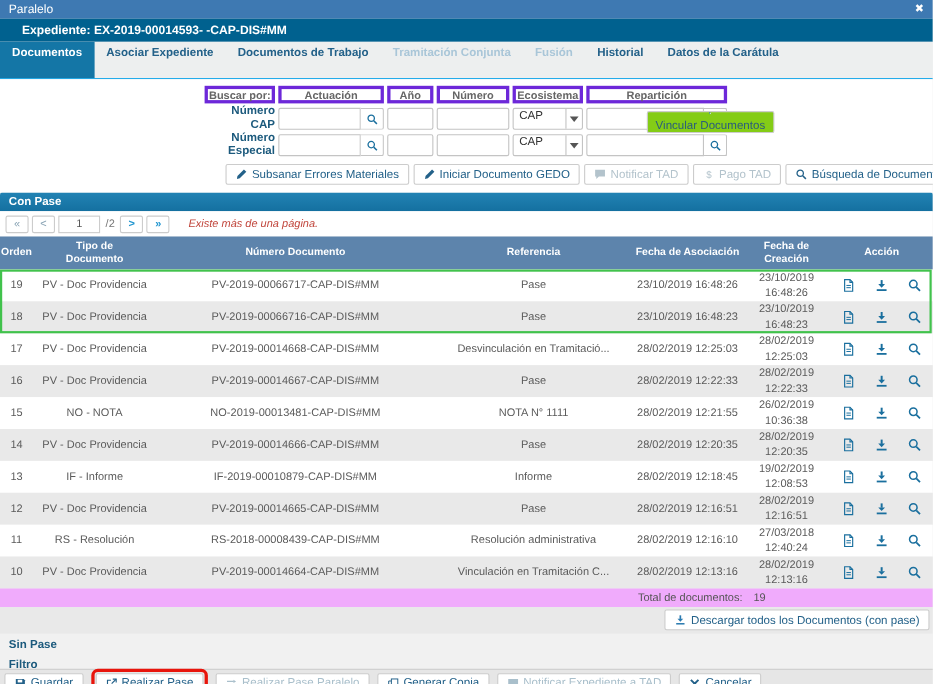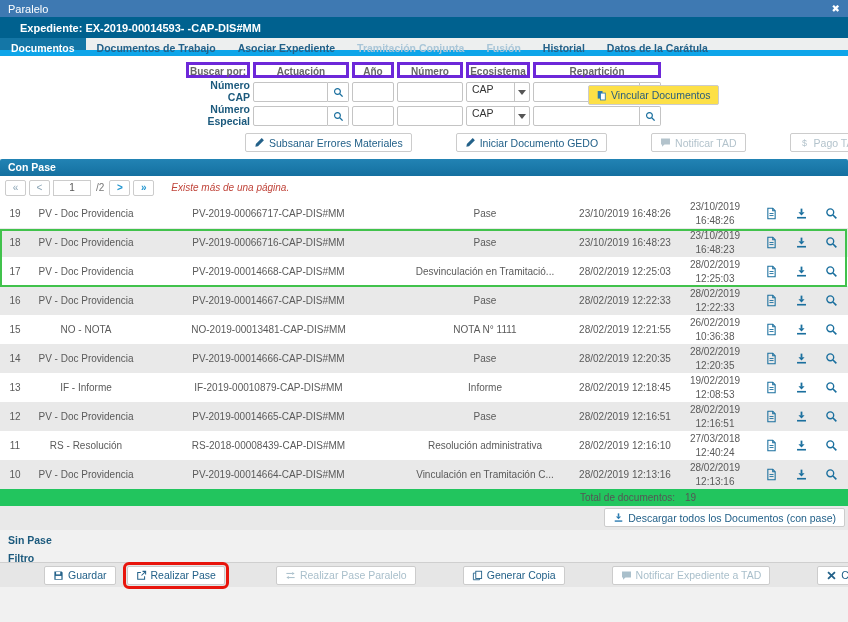--- a/index.html
+++ b/index.html
@@ -9,22 +9,22 @@
   .ic2 { width:13px; height:13px; display:block; }
 
   
   .titlebar { height:17px; background:#3e79b2; color:#fff; font-size:11px;
               display:flex; align-items:center; justify-content:space-between; padding:0 8px; }
   .closebtn { font-size:10px; cursor:pointer; line-height:1; }
   .expbar { height:21px; background:#00618f; color:#fff; font-weight:bold; font-size:11px;
             display:flex; align-items:center; padding:0 20px; }
 
   
-  .tabbar { height:18px; background:#edefef; display:flex; font-size:10.5px;
-            border-bottom:6px solid #0ea5e9; }
+  .tabbar { height:34px; background:#edefef; display:flex; font-size:10.5px;
+            border-bottom:1px solid #0ea5e9; }
   .tab { padding:0 11px; line-height:21px; color:#236189; font-weight:bold; white-space:nowrap; }
   .tab.active { background:#1476a6; color:#fff; }
   .tab.disabled { color:#a9c6d8; }
 
   
   .formarea { position:relative; height:103px; background:#fff; padding-top:6px; }
   .fheaders { display:flex; gap:3px; margin-left:186px; }
   .fh { border:3px solid #6d28d9; height:16px; line-height:14px; text-align:center;
         color:#666; font-weight:bold; font-size:10px; }
   .frow { display:flex; gap:3px; margin-left:186px; margin-top:4px; align-items:center; height:20px; }
@@ -37,27 +37,27 @@
   .qbtn { width:21px; height:20px; border:1px solid #c4c4c4; border-left:none; background:#fff;
           border-radius:0 2px 2px 0; display:flex; align-items:center; justify-content:center;
           color:#1a6f9e; cursor:pointer; }
   .sel { width:64px; height:20px; border:1px solid #c4c4c4; border-radius:2px; background:#fff;
          display:flex; align-items:flex-start; cursor:pointer; }
   .sel .val { flex:1; padding-left:5px; font-size:10.5px; color:#333; }
   .sel .car { width:15px; height:100%; border-left:1px solid #c4c4c4;
               display:flex; align-items:center; justify-content:center; }
   .tri { width:0; height:0; border:4px solid transparent; border-top:5px solid #555; margin-top:4px; }
   .vincular-btn { position:absolute; left:588px; top:29px; height:20px; padding:0 7px;
-                  background:#fde047; border:1px solid #ccc; border-radius:2px; color:#2a5d7c;
-                  font-size:10.5px; display:flex; align-items:center; gap:4px; cursor:pointer; }
+                  background:#84cc16; border:1px solid #ccc; border-radius:2px; color:#2a5d7c;
+                  font-size:10.5px; display:flex; align-items:center; gap:4px; cursor:pointer;flex-direction:column; }
   .vincular-btn svg { color:#2a7ab0; }
   .factions { display:flex; gap:4px; margin-left:205px; margin-top:7px; }
   .btn { background:#fff; border:1px solid #ccc; border-radius:2px; color:#236189;
          font-size:10.5px; padding:0 8px; height:19px; display:flex; align-items:center;
-         gap:4px; white-space:nowrap; cursor:pointer; font-family:inherit;margin-left:40px; }
+         gap:4px; white-space:nowrap; cursor:pointer; font-family:inherit; }
   .btn.disabled { color:#b3c3cc; }
 
   
   .conpase-bar { height:17px; background:linear-gradient(#2283b4,#1470a0); color:#fff;
                  font-weight:bold; font-size:10.5px; line-height:17px; padding-left:8px;
                  border-radius:2px 2px 0 0; }
   .pagerow { height:23px; display:flex; align-items:center; gap:3px; padding-left:5px; background:#fff; }
   .pbtn { width:21px; height:16px; border:1px solid #ccc; background:#fff; border-radius:2px;
           font-size:10px; color:#8aa4b5; display:flex; align-items:center; justify-content:center;
           cursor:pointer; line-height:1; }
@@ -77,21 +77,21 @@
   .trow { height:29px; align-items:center; font-size:10px; color:#5a5a5a;
           text-align:center; background:#fff; }
   .trow:nth-child(even) { background:#e9e9e9; }
   .td { overflow:hidden; white-space:nowrap; text-overflow:ellipsis; padding:0 3px; }
   .td.creacion span { display:block; line-height:1.35; }
   .td.accion { display:flex; align-items:center; justify-content:center; gap:17px;
                overflow:visible; }
   .act { color:#1a6f9e; cursor:pointer; }
   .green-box { position:absolute; left:0; right:1px; top:30px; height:58px;
                border:2px solid #41c24c; pointer-events:none; z-index:3; }
-  .totalrow { height:17px; background:#22c55e; align-items:center; font-size:10px; color:#555; }
+  .totalrow { height:17px; background:#f0abfc; align-items:center; font-size:10px; color:#555; }
   .total-label { grid-column:1 / 6; text-align:right; }
   .total-value { grid-column:6 / 7; text-align:left; padding-left:10px; }
   .dlrow { height:24px; background:#e9e9e9; position:relative; }
   .dlbtn { position:absolute; right:3px; top:2px; height:19px; }
   .dlbtn svg { color:#2a7ab0; }
 
   
   .midarea { height:32px; background:#f1f1f1; padding:4px 0 0 8px; }
   .slabel { color:#1c5a7d; font-weight:bold; font-size:10.5px; }
   .slabel + .slabel { margin-top:6px; }
@@ -165,23 +165,23 @@
 </div>
 
 <div class="expbar">
   <span>Expediente: EX-2019-00014593- -CAP-DIS#MM</span>
 </div>
 
 <div class="tabbar">
 
     <div class="tab active"><span>Documentos</span></div>
 
+    <div class="tab"><span>Asociar Expediente</span></div>
+
     <div class="tab"><span>Documentos de Trabajo</span></div>
-
-    <div class="tab"><span>Asociar Expediente</span></div>
 
     <div class="tab disabled"><span>Tramitación Conjunta</span></div>
 
     <div class="tab disabled"><span>Fusión</span></div>
 
     <div class="tab"><span>Historial</span></div>
 
     <div class="tab"><span>Datos de la Carátula</span></div>
 
 </div>
@@ -317,20 +317,31 @@
   <button class="pbtn">«</button>
   <button class="pbtn">&lt;</button>
   <input class="pinput" value="1" style="">
   <span class="pof">/2</span>
   <button class="pbtn fwd">&gt;</button>
   <button class="pbtn fwd">»</button>
   <span class="pnote">Existe más de una página.</span>
 </div>
 
 <div class="table-wrap">
+  <div class="thead">
+    <div class="th">Orden</div>
+    <div class="th">
+        <span class="w2">Tipo de Documento</span>
+      </div>
+    <div class="th">Número Documento</div>
+    <div class="th">Referencia</div>
+    <div class="th">Fecha de Asociación</div>
+    <div class="th">Fecha de Creación</div>
+    <div class="th">Acción</div>
+  </div>
 
   <div class="tbody">
 
       <div class="trow highlighted">
         <div class="td">19</div>
         <div class="td">PV - Doc Providencia</div>
         <div class="td">PV-2019-00066717-CAP-DIS#MM</div>
         <div class="td">Pase</div>
         <div class="td">23/10/2019 16:48:26</div>
         <div class="td creacion">

